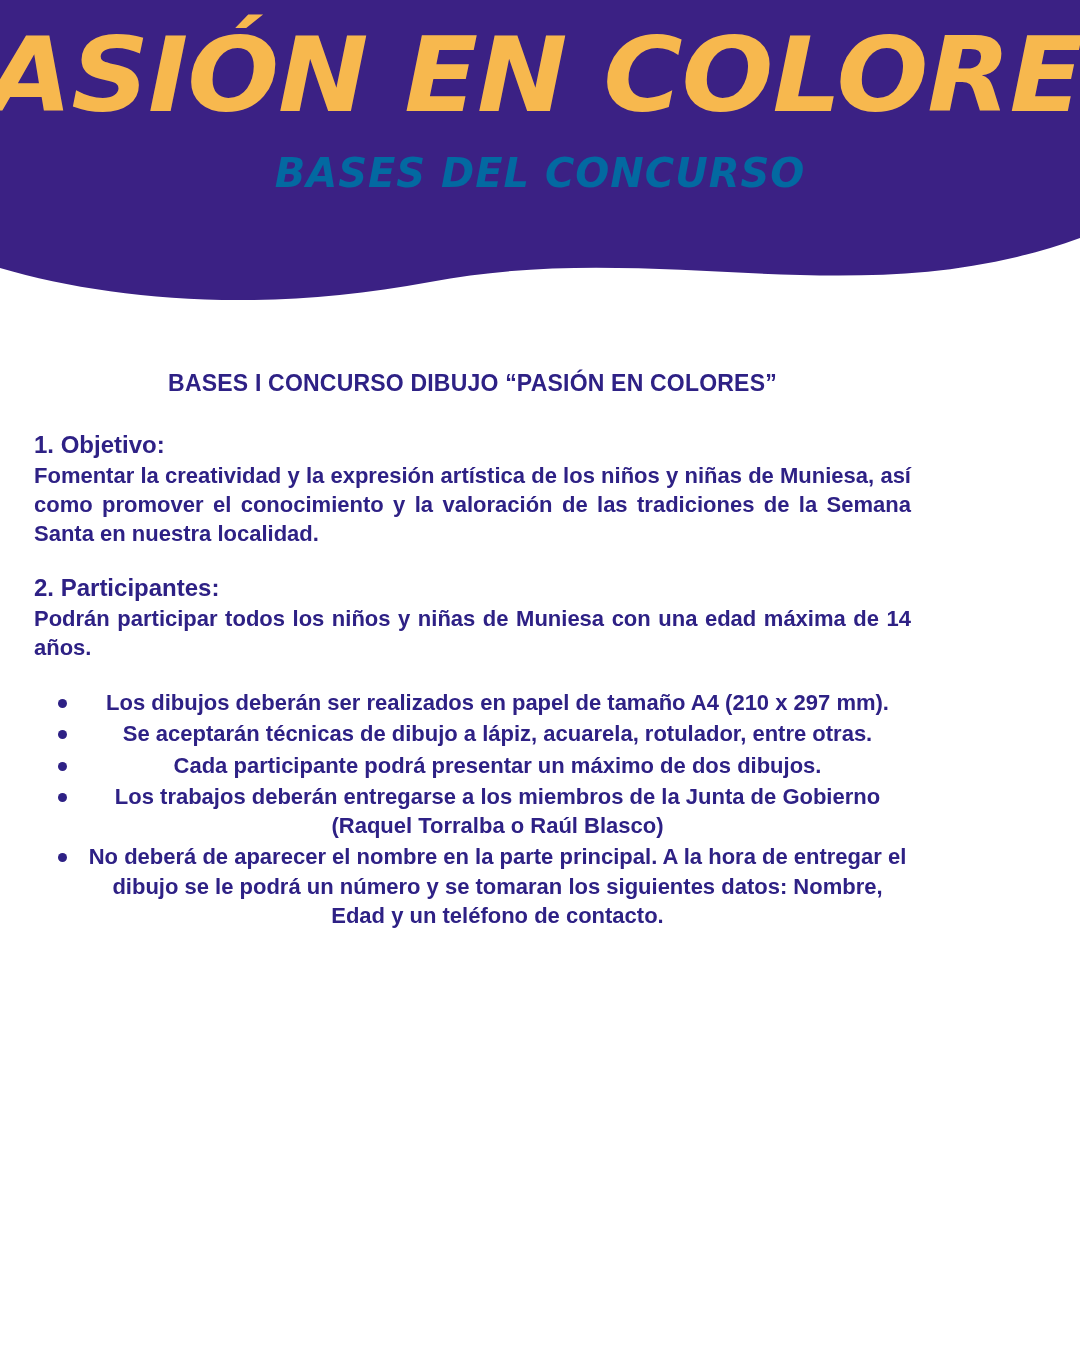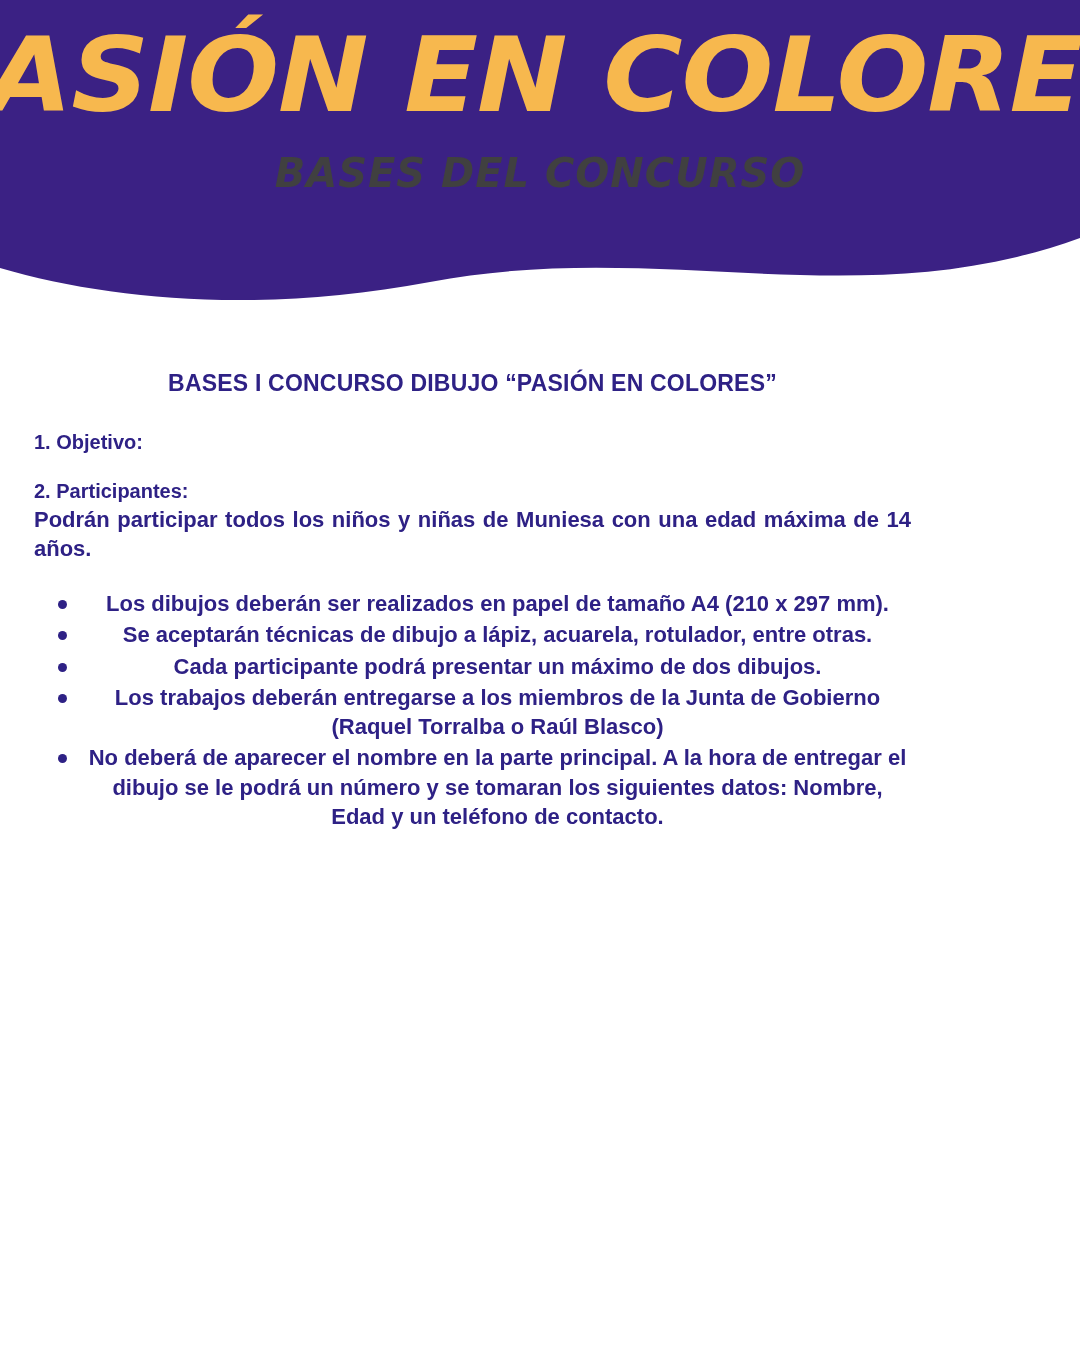--- a/index.html
+++ b/index.html
@@ -61,21 +61,21 @@
     transform: scaleX(1.04);
     margin: 0;
     padding: 0 20px;
   }
   .subtitle {
     font-family: "DejaVu Sans", sans-serif;
     font-weight: bold;
     font-style: italic;
     font-size: 40px;
     letter-spacing: 1px;
-    color: #404040;
+    color: #0369a1;
     text-align: left;
     margin-top: 18px;
     white-space: nowrap;
   }
 
   
   .body-wrap {
     position: absolute;
     top: 370px;
     left: 0;
@@ -88,21 +88,21 @@
     font-size: 23px;
     font-weight: bold;
     color: #2e2185;
     margin: 0 0 34px 0;
     letter-spacing: 0.2px;
   }
   .section {
     margin-bottom: 26px;
   }
   .section-heading {
-    font-size: 20px;
+    font-size: 24px;
     font-weight: bold;
     color: #2e2185;
     margin: 0 0 2px 0;
   }
   .section-body {
     font-size: 22px;
     font-weight: bold;
     color: #2e2185;
     text-align: justify;
     line-height: 1.32;
@@ -148,20 +148,21 @@
       <div class="subtitle">BASES DEL CONCURSO</div>
     </div>
   </div>
 
   <div class="body-wrap">
 
     <div class="doc-title">BASES I CONCURSO DIBUJO “PASIÓN EN COLORES”</div>
 
     <div class="section">
       <div class="section-heading">1. Objetivo:</div>
+      <p class="section-body">Fomentar la creatividad y la expresión artística de los niños y niñas de Muniesa, así como promover el conocimiento y la valoración de las tradiciones de la Semana Santa en nuestra localidad.</p>
     </div>
 
     <div class="section">
       <div class="section-heading">2. Participantes:</div>
       <p class="section-body">Podrán participar todos los niños y niñas de Muniesa con una edad máxima de 14 años.</p>
     </div>
 
 
     <div class="section">
       <ul class="bullets">

